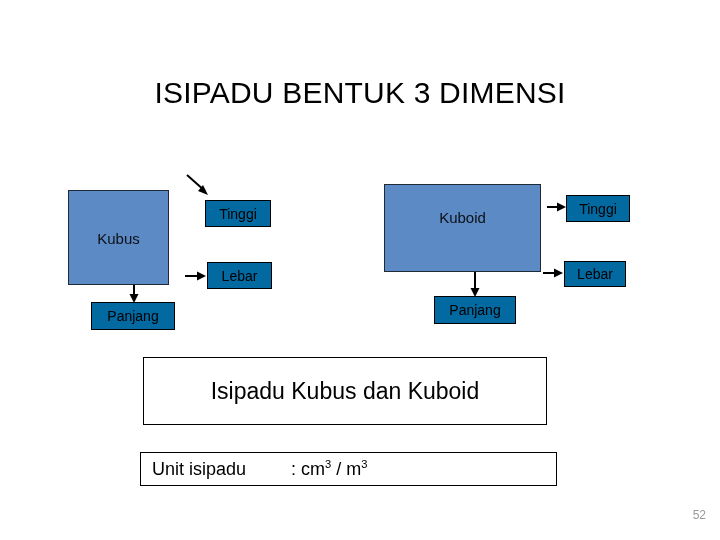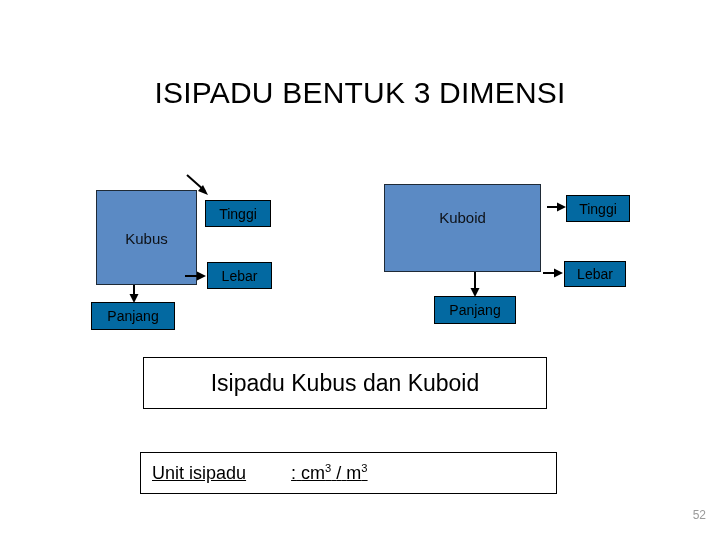--- a/index.html
+++ b/index.html
@@ -38,21 +38,21 @@
     position: absolute;
     background: #5b8ac4;
     border: 1px solid #1f2a36;
     box-sizing: border-box;
     display: flex;
     align-items: center;
     justify-content: center;
     font-size: 15px;
     color: #0d1117;
   }
-  .solid.kubus  { left: 96px;  top: 190px; width: 101px; height: 95px; }
+  .solid.kubus  { left: 68px;  top: 190px; width: 101px; height: 95px; }
   .solid.kuboid { left: 384px; top: 184px; width: 157px; height: 88px; }
   .solid .solid-label { display: block; }
   .solid.kubus .solid-label { margin-top: 2px; }
   .solid.kuboid .solid-label { margin-bottom: 22px; }
 
   
   .callout {
     position: absolute;
     box-sizing: border-box;
     border: 1px solid #000000;
@@ -93,40 +93,39 @@
     position: absolute;
     box-sizing: border-box;
     border: 1px solid #000000;
     background: #ffffff;
     color: #000000;
   }
   .formula-box {
     left: 143px;
     top: 357px;
     width: 404px;
-    height: 52px;
+    height: 68px;
     display: flex;
     flex-direction: row;
     align-items: center;
     justify-content: center;
     text-align: center;
     font-size: 23px;
     line-height: 31px;
   }
   .formula-line-2 { letter-spacing: 0.4px; }
 
   .unit-box {
     left: 140px;
     top: 452px;
     width: 417px;
-    height: 42px;
+    height: 34px;
     display: flex;
     align-items: center;
     font-size: 18px;
-    text-decoration: underline;
   }
   .unit-label { margin-left: 11px; }
   .unit-value { margin-left: 45px; }
   .unit-value sup {
     font-size: 0.62em;
     vertical-align: super;
     line-height: 0;
   }
 
   

